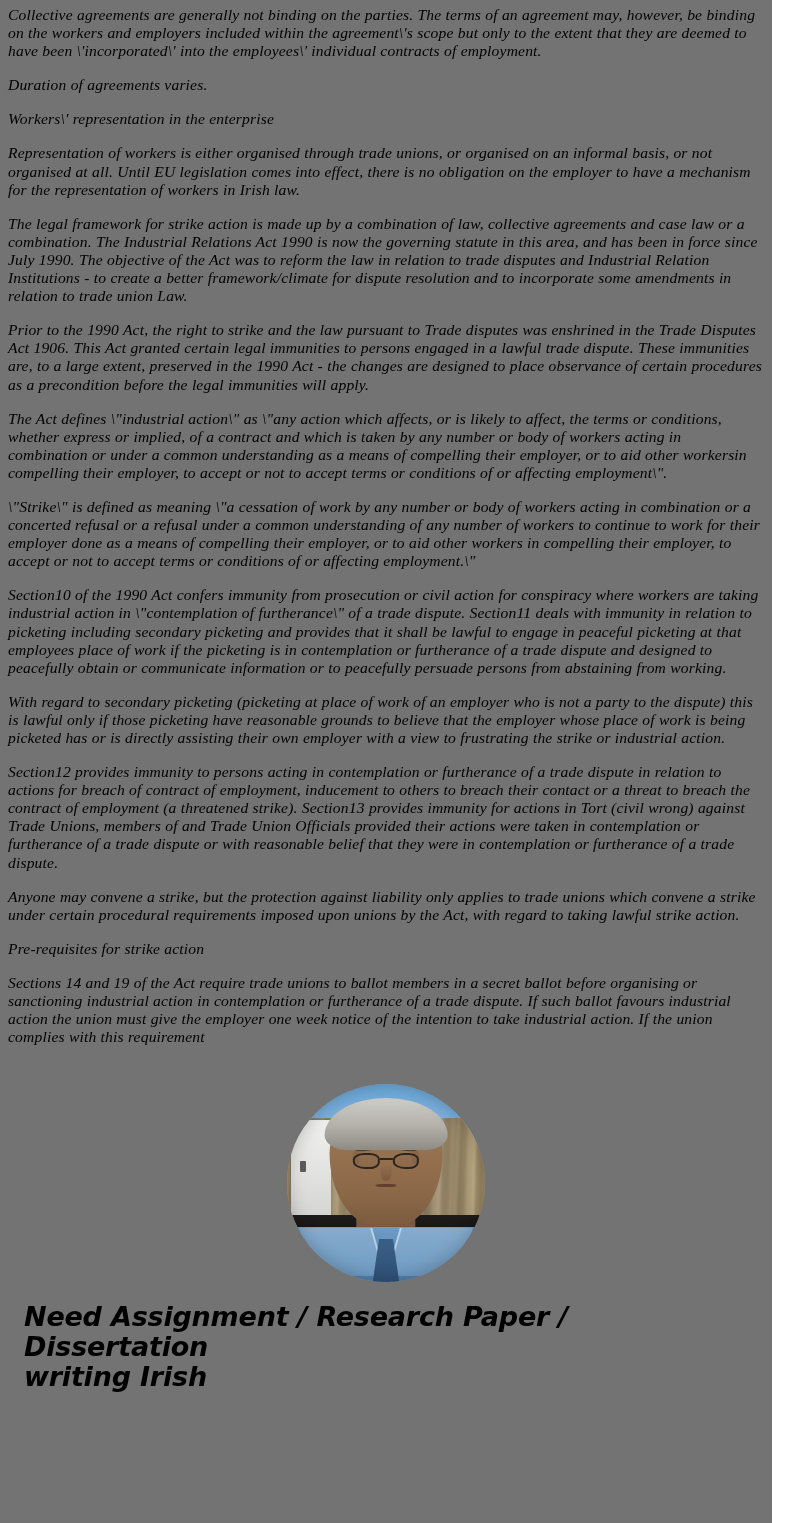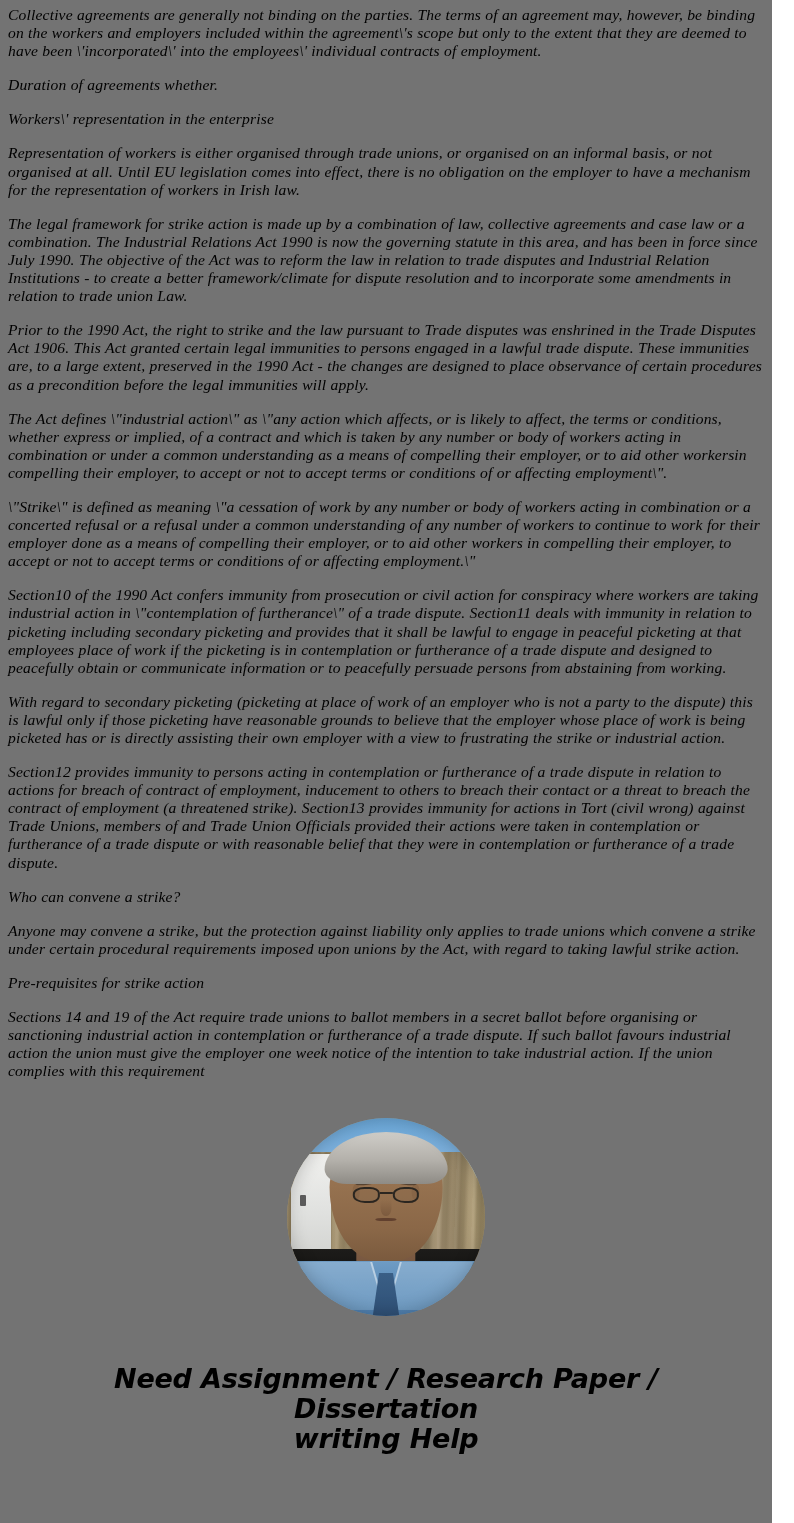--- a/index.html
+++ b/index.html
@@ -248,50 +248,48 @@
   }
   .ph-vignette {
     position: absolute;
     left: 0; top: 0; right: 0; bottom: 0;
     border-radius: 50%;
     box-shadow: inset 0 0 18px rgba(0,0,0,0.22);
     pointer-events: none;
   }
 
   .footer {
-    margin-top: 48px;
-    text-align: center;
+    margin-top: 20px;
     font-family: "DejaVu Sans", "Liberation Sans", sans-serif;
     font-weight: bold;
     color: #000000;
     font-size: 27px;
     line-height: 30px;
     letter-spacing: -0.2px;
     padding: 0 24px;
   }
   .footer-line { display: block; }
 </style>
 </head>
 <body>
 
 <div class="page">
 
   <div class="doc-body">
     <p class="para">Collective agreements are generally not binding on the parties. The terms of an agreement may, however, be binding on the workers and employers included within the agreement\'s scope but only to the extent that they are deemed to have been \'incorporated\' into the employees\' individual contracts of employment.</p>
-    <p class="para">Duration of agreements whether.</p>
+    <p class="para">Duration of agreements varies.</p>
     <p class="para">Workers\' representation in the enterprise</p>
     <p class="para">Representation of workers is either organised through trade unions, or organised on an informal basis, or not organised at all. Until EU legislation comes into effect, there is no obligation on the employer to have a mechanism for the representation of workers in Irish law.</p>
     <p class="para">The legal framework for strike action is made up by a combination of law, collective agreements and case law or a combination. The Industrial Relations Act 1990  is now the governing statute in this area, and has been in force since July 1990. The objective of the Act was to reform the law in relation to trade disputes and Industrial Relation Institutions - to create a better framework/climate for dispute resolution and to incorporate some amendments in relation to trade union Law.</p>
     <p class="para">Prior to the 1990 Act, the right to strike and the law pursuant to Trade disputes was enshrined in the Trade Disputes Act 1906. This Act granted certain legal immunities to persons engaged in a lawful trade dispute. These immunities are, to a large extent, preserved in the 1990 Act - the changes are designed to place observance of certain procedures as a precondition before the legal immunities will apply.</p>
     <p class="para">The Act defines \"industrial action\" as \"any action which affects, or is likely to affect, the terms or conditions, whether express or implied, of a contract and which is taken by any number or body of workers acting in combination or under a common understanding as a means of compelling their employer, or to aid other workersin compelling their employer, to accept or not to accept terms or conditions of or affecting employment\".</p>
     <p class="para">\"Strike\" is defined as meaning \"a cessation of work by any number or body of workers acting in combination or a concerted refusal or a refusal under a common understanding of any number of workers to continue to work for their employer done as a means of compelling their employer, or to aid other workers in compelling their employer, to accept or not to accept terms or conditions of or affecting employment.\"</p>
     <p class="para">Section10 of the 1990 Act confers immunity from prosecution or civil action for conspiracy where workers are taking industrial action in \"contemplation of furtherance\" of a trade dispute. Section11 deals with immunity in relation to picketing including secondary picketing and provides that it shall be lawful to engage in peaceful picketing at that employees place of work if the picketing is in contemplation or furtherance of a trade dispute and designed to peacefully obtain or communicate information or to peacefully persuade persons from abstaining from working.</p>
     <p class="para">With regard to secondary picketing (picketing at place of work of an employer who is not a party to the dispute) this is lawful only if those picketing have reasonable grounds to believe that the employer whose place of work is being picketed has or is directly assisting their own employer with a view to frustrating the strike or industrial action.</p>
     <p class="para">Section12 provides immunity to persons acting in contemplation or furtherance of a trade dispute in relation to actions for breach of contract of employment, inducement to others to breach their contact or a threat to breach the contract of employment (a threatened strike). Section13 provides immunity for actions in Tort (civil wrong) against Trade Unions, members of and Trade Union Officials provided their actions were taken in contemplation or furtherance of a trade dispute or with reasonable belief that they were in contemplation or furtherance of a trade dispute.</p>
-    <p class="para">Who can convene a strike?</p>
     <p class="para">Anyone may convene a strike, but the protection against liability only applies to trade unions which convene a strike under certain procedural requirements imposed upon unions by the Act, with regard to taking lawful strike action.</p>
     <p class="para">Pre-requisites for strike action</p>
     <p class="para">Sections 14 and 19 of the Act require trade unions to ballot members in a secret ballot before organising or sanctioning industrial action in contemplation or furtherance of a trade dispute. If such ballot favours industrial action the union must give the employer one week notice of the intention to take industrial action. If the union complies with this requirement</p>
   </div>
 
   <div class="avatar-block">
     <div class="avatar">
       <div class="ph-sky"></div>
       <div class="ph-wall"></div>
       <div class="ph-panel-l"></div>
@@ -312,16 +310,16 @@
         <div class="ph-nose"></div>
         <div class="ph-mouth"></div>
       </div>
       <div class="ph-hair"></div>
       <div class="ph-vignette"></div>
     </div>
   </div>
 
   <div class="footer">
     <span class="footer-line">Need Assignment / Research Paper / Dissertation</span>
-    <span class="footer-line">writing Help</span>
+    <span class="footer-line">writing Irish</span>
   </div>
 
 </div>
 
 </body></html>

